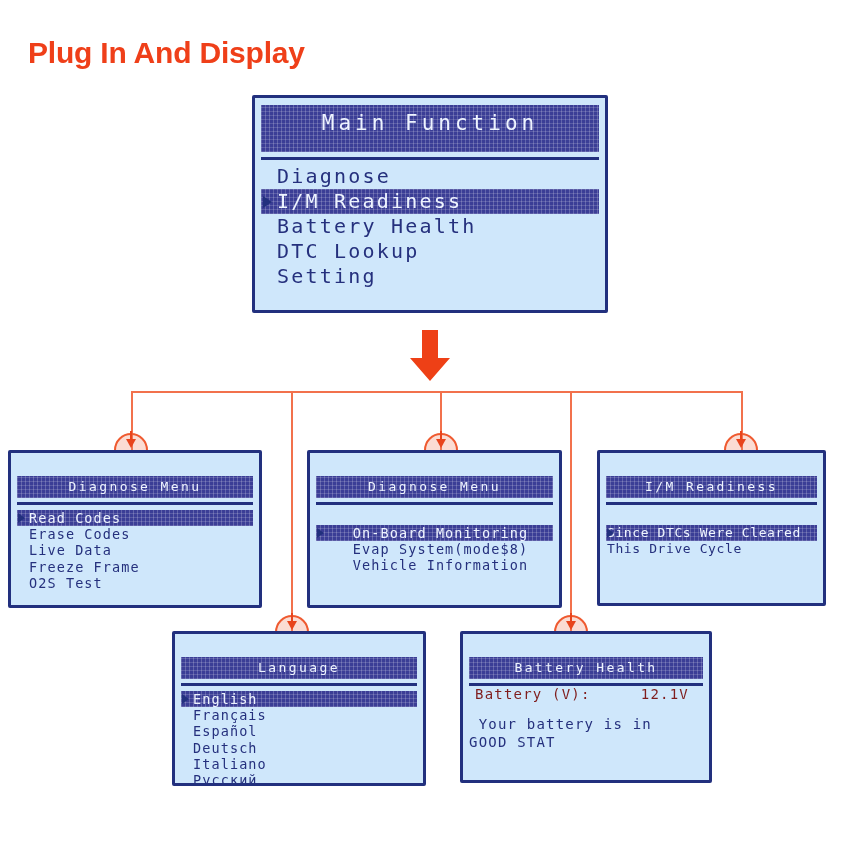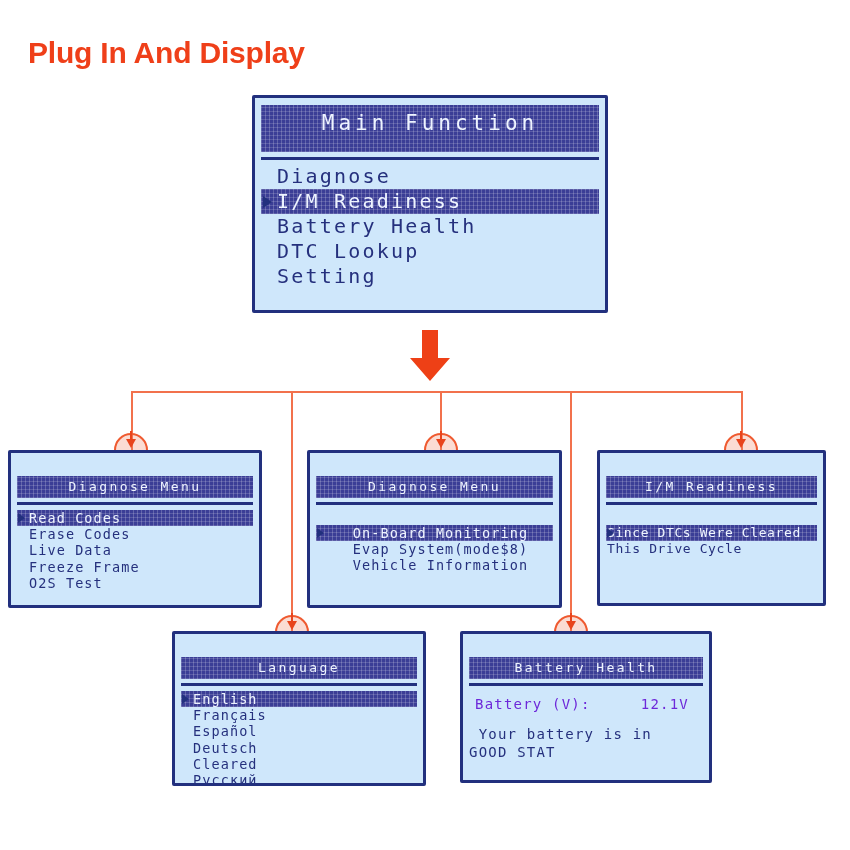--- a/index.html
+++ b/index.html
@@ -158,22 +158,21 @@
   .small .lcd-row      { font-size: 13.5px; padding: 1px 0 1px 12px; letter-spacing: 1.1px; }
   .small .lcd-list     { margin-top: 5px; }
 
   #screen-imr .lcd-row { font-size: 13px; letter-spacing: 0.6px; padding-left: 1px; }
   #screen-batt .batt-line {
     display: flex;
     justify-content: space-between;
     font-size: 14px;
     letter-spacing: 1.2px;
     padding: 0 14px 0 6px;
-    margin-top: 10px;
-    color: #6d28d9;
+    color: #7f1d1d;
   }
   #screen-batt .batt-msg {
     margin-top: 14px;
     font-size: 14px;
     letter-spacing: 1.2px;
     line-height: 1.25;
     white-space: pre;
     color: #25307d;
   }
 </style>
@@ -266,21 +265,21 @@
   </div>
 
   <div class="lcd small" id="screen-lang">
     <div class="lcd-titlebar">Language</div>
     <div class="lcd-rule"></div>
     <div class="lcd-list">
       <div class="lcd-row selected"><span class="caret"></span><span>English</span></div>
       <div class="lcd-row"><span>Français</span></div>
       <div class="lcd-row"><span>Español</span></div>
       <div class="lcd-row"><span>Deutsch</span></div>
-      <div class="lcd-row"><span>Cleared</span></div>
+      <div class="lcd-row"><span>Italiano</span></div>
       <div class="lcd-row"><span>Русский</span></div>
     </div>
   </div>
 
   <div class="lcd small" id="screen-batt">
     <div class="lcd-titlebar">Battery Health</div>
     <div class="lcd-rule"></div>
     <div class="batt-line">
       <span>Battery (V):</span>
       <span>12.1V</span>

